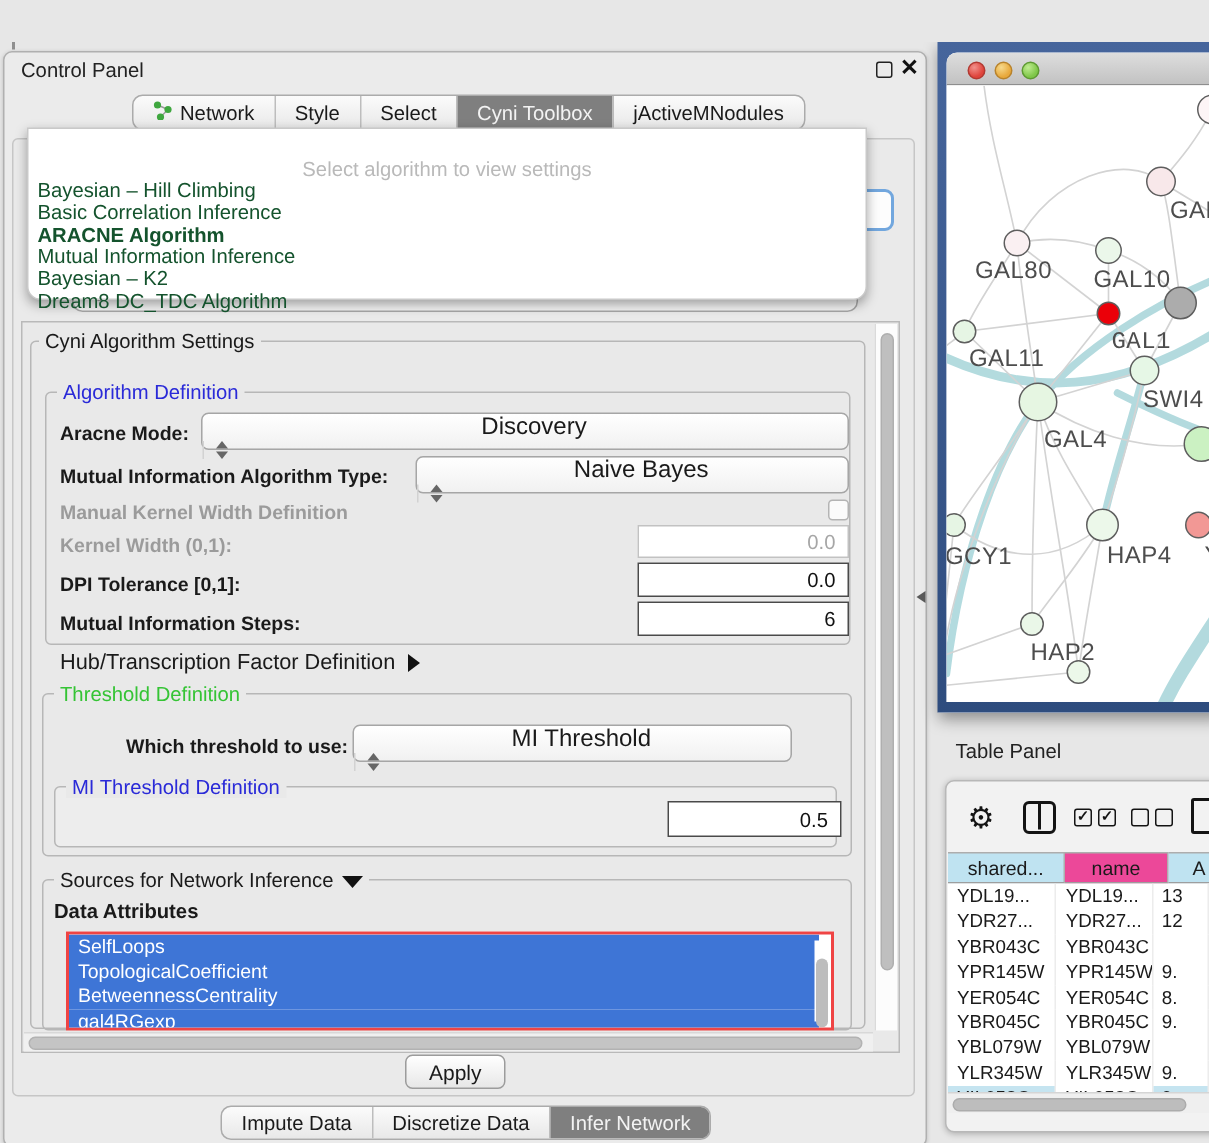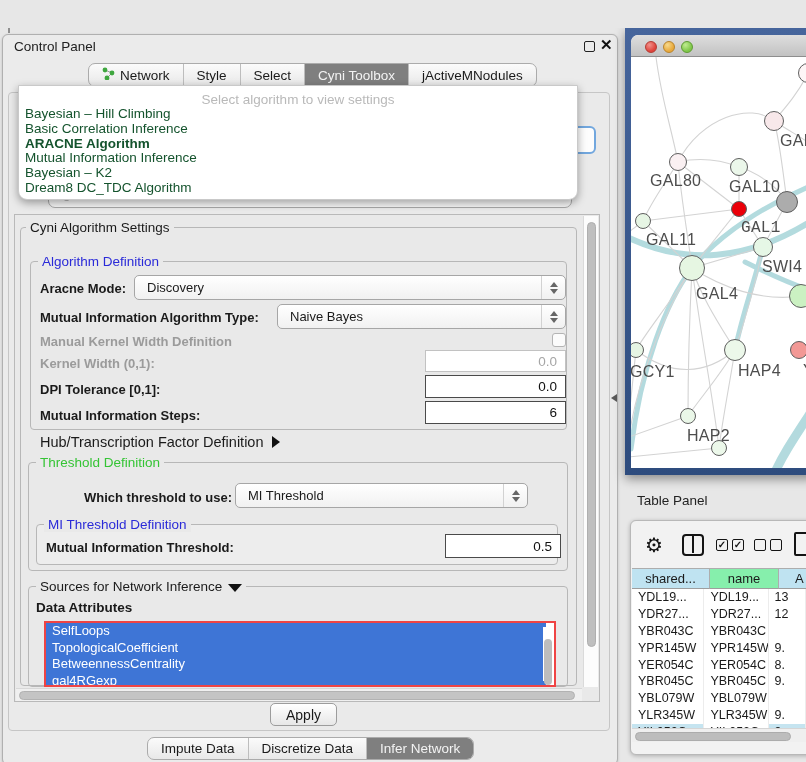--- a/index.html
+++ b/index.html
@@ -43,21 +43,21 @@
   .gbox { border:1px solid #B7B7B7; border-radius:4px; }
   .gbox-label { position:absolute; background:#E9E9E9; padding:0 4px; font-size:13.5px; white-space:nowrap; }
   .lbl-black { color:#1A1A1A; }
   .lbl-blue  { color:#2A2AD8; }
   .lbl-green { color:#35C435; }
 
   .flabel { font-size:13px; font-weight:bold; color:#1A1A1A; white-space:nowrap; }
   .flabel.dis { color:#9B9B9B; }
 
   .combo { background:linear-gradient(#FFFFFF,#F1F1F1); border:1px solid #A6A6A6; border-radius:5px;
-    display:flex; align-items:center; font-size:13px; }
+    display:flex; align-items:center; font-size:16px;flex-direction:column; }
   .combo .val { padding-left:12px; flex:1; }
   .combo .step { width:24px; align-self:stretch; border-left:1px solid #D2D2D2; display:flex; flex-direction:column;
     align-items:center; justify-content:center; gap:2px; }
   .tri-up   { width:0;height:0;border-left:4px solid transparent;border-right:4px solid transparent;border-bottom:5px solid #666; }
   .tri-down { width:0;height:0;border-left:4px solid transparent;border-right:4px solid transparent;border-top:5px solid #666; }
 
   .tinput { background:#FFF; text-align:right; font-size:13.5px; padding:0 8px;
     display:flex; align-items:center; justify-content:flex-end; }
   .tinput.dark { border:1.5px solid #4A4A4A; color:#111; }
   .tinput.lite { border:1px solid #C2C2C2; color:#A6A6A6; }
@@ -72,21 +72,21 @@
   .attr-item { height:16.5px; line-height:16.5px; color:#FFF; background:#3E75D6; font-size:13px; padding-left:6px; width:500px; }
   .attr-fill { position:absolute; left:0; top:66px; width:500px; bottom:0; background:#3E75D6; }
   .attr-scroll { position:absolute; right:1px; top:4px; width:10px; bottom:4px; background:#FFF; }
   .attr-scroll .thumb { position:absolute; left:1px; top:12px; width:8px; height:46px; background:#BDBDBD; border-radius:4px; }
 
   .apply-btn { left:270px; top:675px; width:67px; height:23px; background:linear-gradient(#FFFFFF,#E7E7E7);
     border:1px solid #9C9C9C; border-radius:5px; font-size:14px; display:flex; align-items:center; justify-content:center; }
 
   
   .dropdown { left:18px; top:57px; width:560px; height:115px; background:#FFFFFF;
-    border:1px solid #C9C9C9; border-radius:0 0 9px 9px; box-shadow:0 3px 8px rgba(0,0,0,.35); z-index:50; padding-top:6px; }
+    border:1px solid #C9C9C9; border-radius:0 0 9px 9px; box-shadow:0 3px 8px rgba(0,0,0,.35); z-index:50; padding-top:19px; }
   .dd-hint { text-align:center; color:#B9B9B9; font-size:13.5px; height:15px; }
   .dd-item { font-size:13.5px; color:#14532d; height:14.8px; line-height:14.8px; padding-left:6px; white-space:nowrap; }
   .dd-item.bold { font-weight:bold; }
   .hidden-combo { left:48px; top:150px; width:524px; height:30px; background:#F7F7F7;
     border:1px solid #A8A8A8; border-radius:7px; z-index:5; color:#ABABAB; font-size:13.5px;
     display:flex; align-items:center; padding-left:14px; }
   .focus-frag { left:558px; top:98px; width:38px; height:28px; background:#FDFDFD;
     border:2px solid #72A7DE; border-radius:6px; z-index:6; }
 
   .splitter-arrow { left:611px; top:366px; width:0; height:0;
@@ -116,21 +116,21 @@
   .split-icon { left:682px; top:506px; width:22px; height:22px; border:2.5px solid #141414; border-radius:4px; }
   .split-icon::after { content:""; position:absolute; left:7.5px; top:0; width:2.5px; height:17px; background:#141414; }
   .cb { position:absolute; width:12px; height:12px; border:1.6px solid #141414; border-radius:2px; font-size:10px;
     line-height:10px; text-align:center; font-weight:bold; color:#141414; }
   .doc-icon { left:794px; top:504px; width:20px; height:24px; border:2.5px solid #141414; border-radius:2px; background:#F2F2F2; }
 
   .tbl-head { left:632px; top:540px; height:21px; display:flex; font-size:13px; }
   .th { border-right:1px solid #ADADAD; border-top:1px solid #ADADAD; border-bottom:1px solid #9E9E9E;
     display:flex; align-items:center; justify-content:center; overflow:hidden; white-space:nowrap; }
   .th.hl { background:#BFE3F1; }
-  .th.plain { background:#86efac; }
+  .th.plain { background:#ec4899; }
   .tbl-rows { left:632px; top:561px; width:174px; height:139px; overflow:hidden; background:#FFF; }
   .trow { display:flex; height:16.9px; font-size:12.5px; }
   .td { overflow:hidden; white-space:nowrap; padding-left:6px; line-height:16.9px; border-right:1px solid #ECECEC; }
   .trow.clip .td.hlcell { background:#C5E4F0; }
   .tbl-hscroll { left:632px; top:700px; width:174px; height:14px; background:#EFEFEF; border-top:1px solid #D5D5D5; }
   .tbl-hscroll .thumb { position:absolute; left:3px; top:2.5px; width:156px; height:9px; background:#BDBDBD; border:1px solid #ACACAC; border-radius:5px; }
 </style>
 </head>
 <body>
 
@@ -221,21 +221,20 @@
   <div class="abs combo" style="left:235px;top:455px;width:293px;height:25px;">
     <span class="val">MI Threshold</span>
     <span class="step">
         <span class="tri-up"></span>
         <span class="tri-down"></span>
       </span>
   </div>
 
   <div class="abs gbox" style="left:36px;top:496px;width:522px;height:41px;background:#EDEDED;"></div>
   <div class="gbox-label lbl-blue abs" style="left:44px;top:489px;">MI Threshold Definition</div>
-  <div class="abs flabel" style="left:46px;top:512px;">Mutual Information Threshold:</div>
   <div class="abs tinput dark" style="left:445px;top:506px;width:116px;height:24px;background:#FFF;">0.5</div>
 
   <div class="abs gbox" style="left:28px;top:558px;width:540px;height:101px;"></div>
   <div class="gbox-label lbl-black abs" style="left:36px;top:551px;"><span>Sources for Network Inference</span><span class="tri-dn"></span></div>
   <div class="abs flabel" style="left:36px;top:572px;font-size:13.5px;">Data Attributes</div>
   <div class="abs attr-list" style="left:44px;top:593px;width:512px;height:66px;" id="attrList">
     <div class="attr-item">SelfLoops</div>
       <div class="attr-item">TopologicalCoefficient</div>
       <div class="attr-item">BetweennessCentrality</div>
       <div class="attr-item">gal4RGexp</div>

